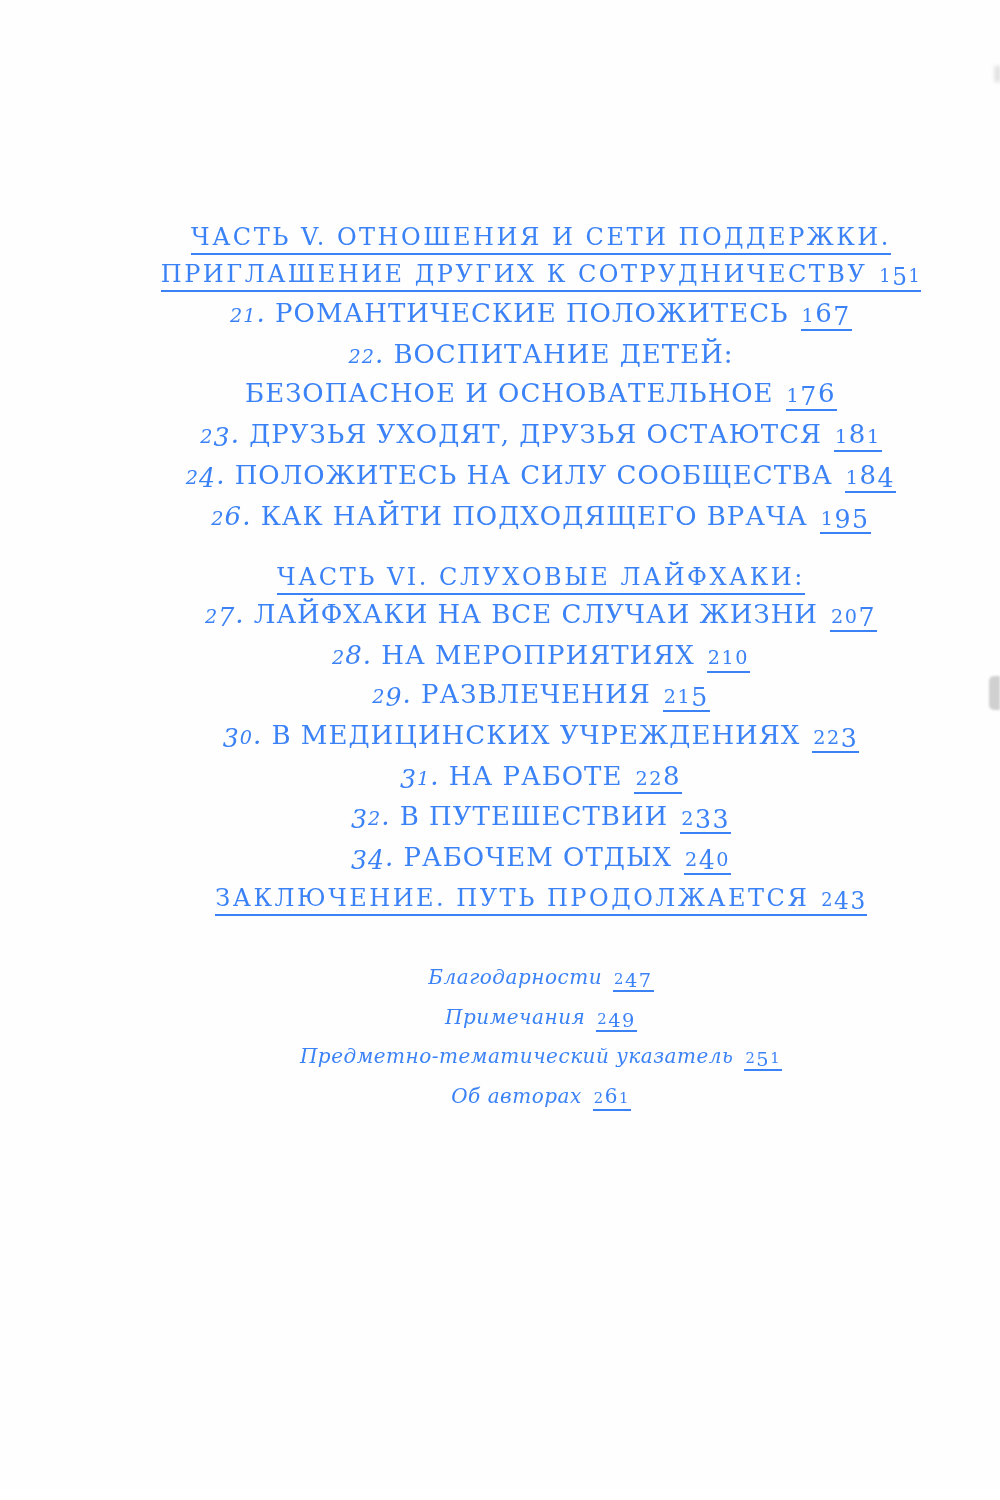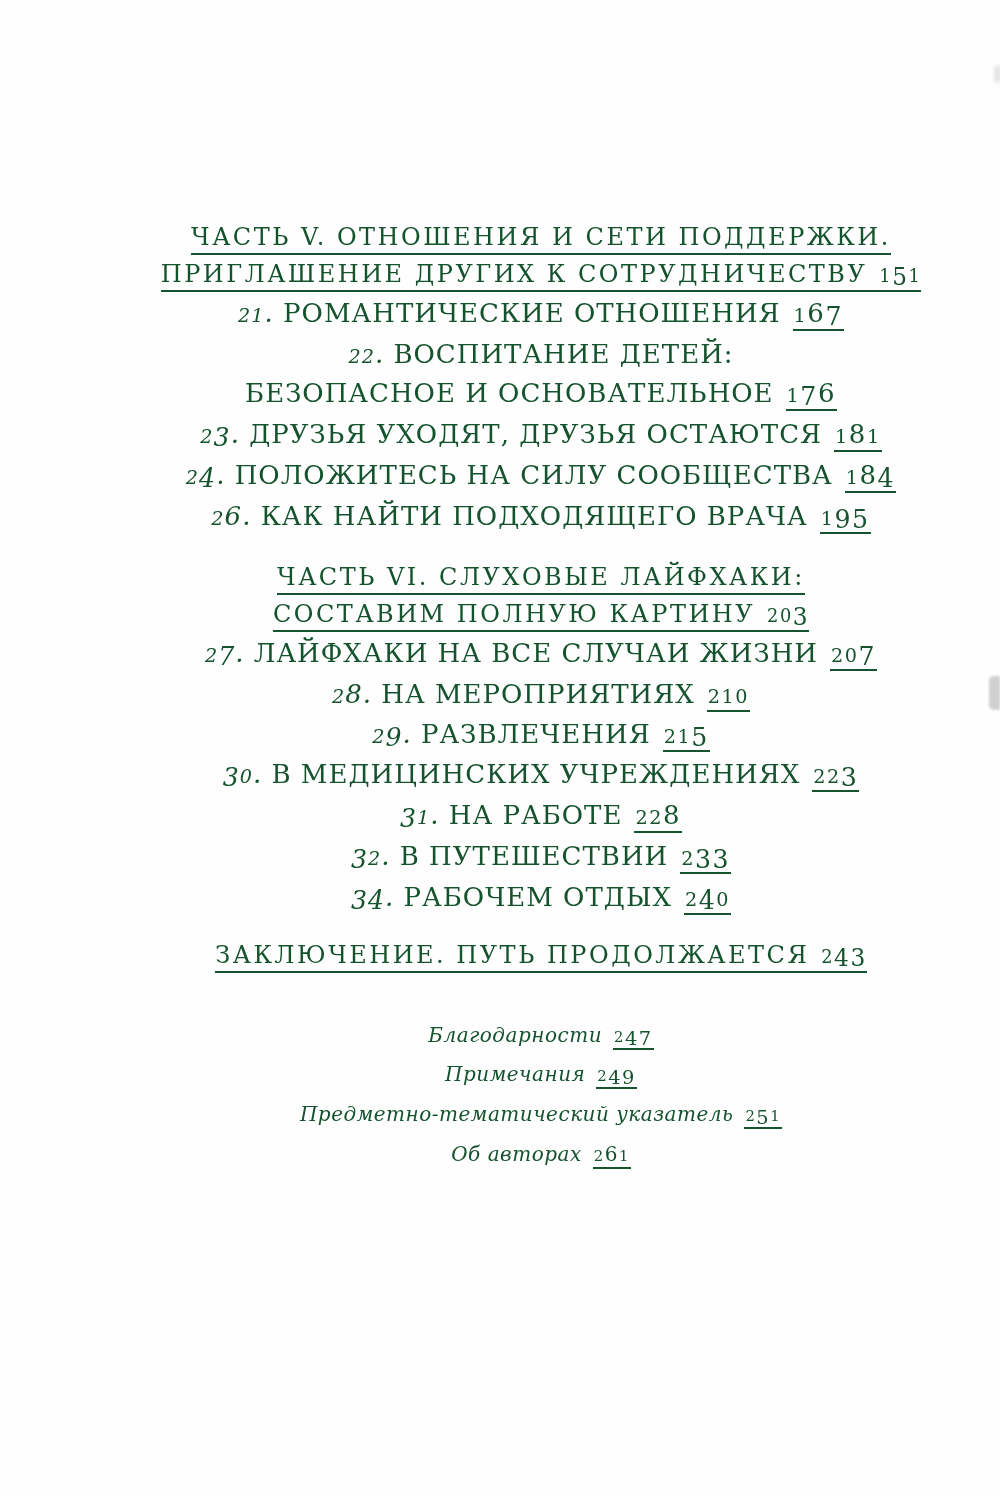--- a/index.html
+++ b/index.html
@@ -7,21 +7,21 @@
     padding: 0;
     background: #ffffff;
   }
   #page {
     position: relative;
     width: 1000px;
     height: 1490px;
     background: #fefefe;
     overflow: hidden;
     font-family: "DejaVu Serif", "Liberation Serif", serif;
-    color: #14532d;
+    color: #3b82f6;
   }
   #toc {
     position: absolute;
     top: 219px;
     left: 82px;
     width: 918px;
     text-align: center;
   }
   .line {
     line-height: 36.5px;
@@ -52,21 +52,21 @@
   .pg.boxed {
     border-bottom: 2px solid currentColor;
     padding: 0 1px 1px 1px;
   }
   
   .d-s { font-size: 0.74em; }            
   .d-d { font-size: 0.97em; vertical-align: -0.13em; } 
   .d-a { }                                
   
   .part-section + .part-section { margin-top: 21px; }
-  .conclusion { margin-top: 18px; }
+  .conclusion { margin-top: 0; }
   
   .backmatter { margin-top: 40px; }
   .bm-line {
     font-size: 20px;
     line-height: 37px;
     font-style: italic;
     letter-spacing: 0.5px;
     white-space: nowrap;
   }
   .bm-line .pg { font-style: normal; margin-left: 11px; }
@@ -94,30 +94,29 @@
 </style>
 </head>
 <body>
 
 <div id="page">
   <div id="toc">
     <div id="sections">
         <div class="part-section">
           <div class="line h-line"><span class="ul">ЧАСТЬ V. ОТНОШЕНИЯ И СЕТИ ПОДДЕРЖКИ.</span></div>
           <div class="line h-line"><span class="ul">ПРИГЛАШЕНИЕ ДРУГИХ К СОТРУДНИЧЕСТВУ<span class="pg"><span class="d-s">1</span><span class="d-d">5</span><span class="d-s">1</span></span></span></div>
-          <div class="line ch-line"><span class="ch-num"><span class="d-s">2</span><span class="d-s">1</span>.</span>&nbsp;<span>РОМАНТИЧЕСКИЕ ОТНОШЕНИЯ</span><span class="pg boxed"><span class="d-s">1</span><span class="d-a">6</span><span class="d-d">7</span></span></div>
+          <div class="line ch-line"><span class="ch-num"><span class="d-s">2</span><span class="d-s">1</span>.</span>&nbsp;<span>РОМАНТИЧЕСКИЕ ПОЛОЖИТЕСЬ</span><span class="pg boxed"><span class="d-s">1</span><span class="d-a">6</span><span class="d-d">7</span></span></div>
           <div class="line ch-line"><span class="ch-num"><span class="d-s">2</span><span class="d-s">2</span>.</span>&nbsp;<span>ВОСПИТАНИЕ ДЕТЕЙ:</span></div>
           <div class="line ch-line"><span>БЕЗОПАСНОЕ И ОСНОВАТЕЛЬНОЕ</span><span class="pg boxed"><span class="d-s">1</span><span class="d-d">7</span><span class="d-a">6</span></span></div>
           <div class="line ch-line"><span class="ch-num"><span class="d-s">2</span><span class="d-d">3</span>.</span>&nbsp;<span>ДРУЗЬЯ УХОДЯТ, ДРУЗЬЯ ОСТАЮТСЯ</span><span class="pg boxed"><span class="d-s">1</span><span class="d-a">8</span><span class="d-s">1</span></span></div>
           <div class="line ch-line"><span class="ch-num"><span class="d-s">2</span><span class="d-d">4</span>.</span>&nbsp;<span>ПОЛОЖИТЕСЬ НА СИЛУ СООБЩЕСТВА</span><span class="pg boxed"><span class="d-s">1</span><span class="d-a">8</span><span class="d-d">4</span></span></div>
           <div class="line ch-line"><span class="ch-num"><span class="d-s">2</span><span class="d-a">6</span>.</span>&nbsp;<span>КАК НАЙТИ ПОДХОДЯЩЕГО ВРАЧА</span><span class="pg boxed"><span class="d-s">1</span><span class="d-d">9</span><span class="d-d">5</span></span></div>
         </div>
         <div class="part-section">
           <div class="line h-line"><span class="ul">ЧАСТЬ VI. СЛУХОВЫЕ ЛАЙФХАКИ:</span></div>
-          <div class="line h-line"><span class="ul">СОСТАВИМ ПОЛНУЮ КАРТИНУ<span class="pg"><span class="d-s">2</span><span class="d-s">0</span><span class="d-d">3</span></span></span></div>
           <div class="line ch-line"><span class="ch-num"><span class="d-s">2</span><span class="d-d">7</span>.</span>&nbsp;<span>ЛАЙФХАКИ НА ВСЕ СЛУЧАИ ЖИЗНИ</span><span class="pg boxed"><span class="d-s">2</span><span class="d-s">0</span><span class="d-d">7</span></span></div>
           <div class="line ch-line"><span class="ch-num"><span class="d-s">2</span><span class="d-a">8</span>.</span>&nbsp;<span>НА МЕРОПРИЯТИЯХ</span><span class="pg boxed"><span class="d-s">2</span><span class="d-s">1</span><span class="d-s">0</span></span></div>
           <div class="line ch-line"><span class="ch-num"><span class="d-s">2</span><span class="d-d">9</span>.</span>&nbsp;<span>РАЗВЛЕЧЕНИЯ</span><span class="pg boxed"><span class="d-s">2</span><span class="d-s">1</span><span class="d-d">5</span></span></div>
           <div class="line ch-line"><span class="ch-num"><span class="d-d">3</span><span class="d-s">0</span>.</span>&nbsp;<span>В МЕДИЦИНСКИХ УЧРЕЖДЕНИЯХ</span><span class="pg boxed"><span class="d-s">2</span><span class="d-s">2</span><span class="d-d">3</span></span></div>
           <div class="line ch-line"><span class="ch-num"><span class="d-d">3</span><span class="d-s">1</span>.</span>&nbsp;<span>НА РАБОТЕ</span><span class="pg boxed"><span class="d-s">2</span><span class="d-s">2</span><span class="d-a">8</span></span></div>
           <div class="line ch-line"><span class="ch-num"><span class="d-d">3</span><span class="d-s">2</span>.</span>&nbsp;<span>В ПУТЕШЕСТВИИ</span><span class="pg boxed"><span class="d-s">2</span><span class="d-d">3</span><span class="d-d">3</span></span></div>
           <div class="line ch-line"><span class="ch-num"><span class="d-d">3</span><span class="d-d">4</span>.</span>&nbsp;<span>РАБОЧЕМ ОТДЫХ</span><span class="pg boxed"><span class="d-s">2</span><span class="d-d">4</span><span class="d-s">0</span></span></div>
         </div>
       </div>
 

